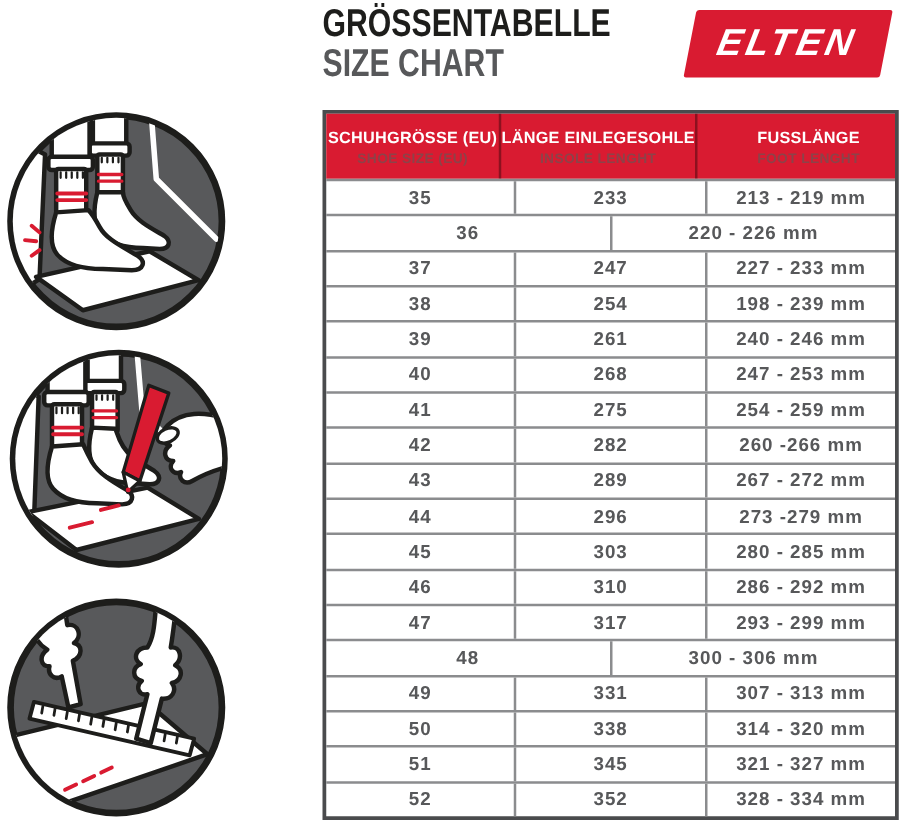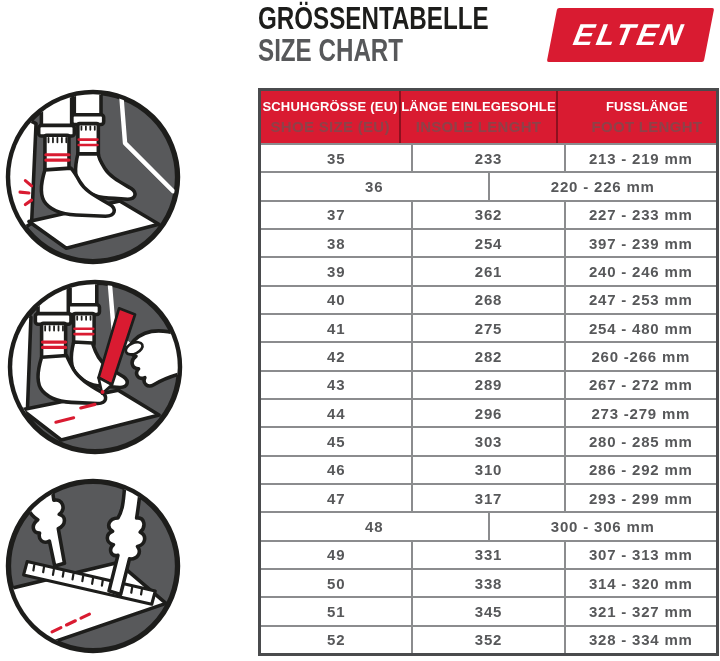--- a/index.html
+++ b/index.html
@@ -25,21 +25,21 @@
     letter-spacing:3px;padding-right:2px;}
 
   
   .size-table{position:absolute;left:258px;top:88px;width:461px;height:568px;
     border:3px solid var(--tborder);background:#fff;display:flex;flex-direction:column;}
   .thead{height:52px;flex:none;background:var(--red);display:flex;}
   .th{flex:1;display:flex;flex-direction:column;align-items:center;justify-content:center;
     gap:4px;border-right:2px solid rgba(0,0,0,0.35);}
   .th:last-child{border-right:none;margin-left:20px;}
   .th .de{color:#fff;font-size:13px;font-weight:bold;letter-spacing:0.2px;white-space:nowrap;}
-  .th .en{color:var(--sub);font-size:15px;font-weight:bold;letter-spacing:0.3px;white-space:nowrap;}
+  .th .en{color:var(--sub);font-size:11px;font-weight:bold;letter-spacing:0.3px;white-space:nowrap;}
   .tbody{flex:1;display:flex;flex-direction:column;}
   .t-row{flex:1;display:flex;border-top:2px solid var(--grid);}
   .t-cell{flex:1;display:flex;align-items:center;justify-content:center;
     font-size:15px;font-weight:bold;color:var(--txt);letter-spacing:0.8px;
     border-right:2px solid var(--grid);white-space:nowrap;}
   .t-cell:last-child{border-right:none;}
 
   
   .illus{position:absolute;width:178px;height:178px;}
   #il1{left:4px;top:88px;}
@@ -174,42 +174,42 @@
           <div class="t-cell">35</div>
           <div class="t-cell">233</div>
           <div class="t-cell">213 - 219 mm</div>
         </div>
         <div class="t-row">
           <div class="t-cell">36</div>
           <div class="t-cell">220 - 226 mm</div>
         </div>
         <div class="t-row">
           <div class="t-cell">37</div>
-          <div class="t-cell">362</div>
+          <div class="t-cell">247</div>
           <div class="t-cell">227 - 233 mm</div>
         </div>
         <div class="t-row">
           <div class="t-cell">38</div>
           <div class="t-cell">254</div>
-          <div class="t-cell">397 - 239 mm</div>
+          <div class="t-cell">198 - 239 mm</div>
         </div>
         <div class="t-row">
           <div class="t-cell">39</div>
           <div class="t-cell">261</div>
           <div class="t-cell">240 - 246 mm</div>
         </div>
         <div class="t-row">
           <div class="t-cell">40</div>
           <div class="t-cell">268</div>
           <div class="t-cell">247 - 253 mm</div>
         </div>
         <div class="t-row">
           <div class="t-cell">41</div>
           <div class="t-cell">275</div>
-          <div class="t-cell">254 - 480 mm</div>
+          <div class="t-cell">254 - 259 mm</div>
         </div>
         <div class="t-row">
           <div class="t-cell">42</div>
           <div class="t-cell">282</div>
           <div class="t-cell">260 -266 mm</div>
         </div>
         <div class="t-row">
           <div class="t-cell">43</div>
           <div class="t-cell">289</div>
           <div class="t-cell">267 - 272 mm</div>

